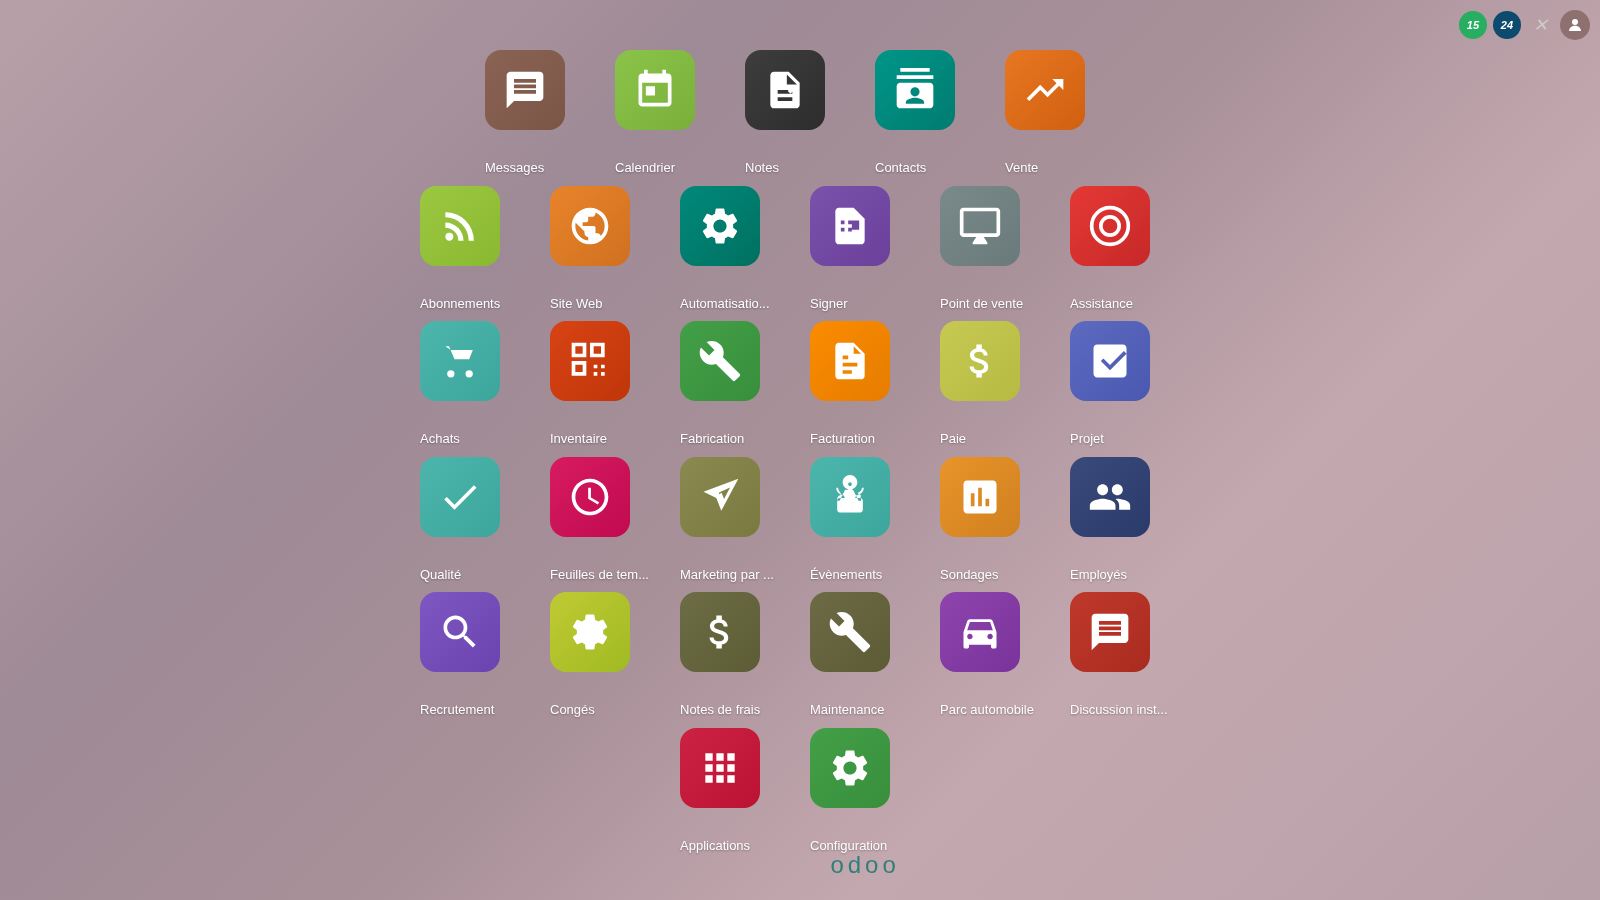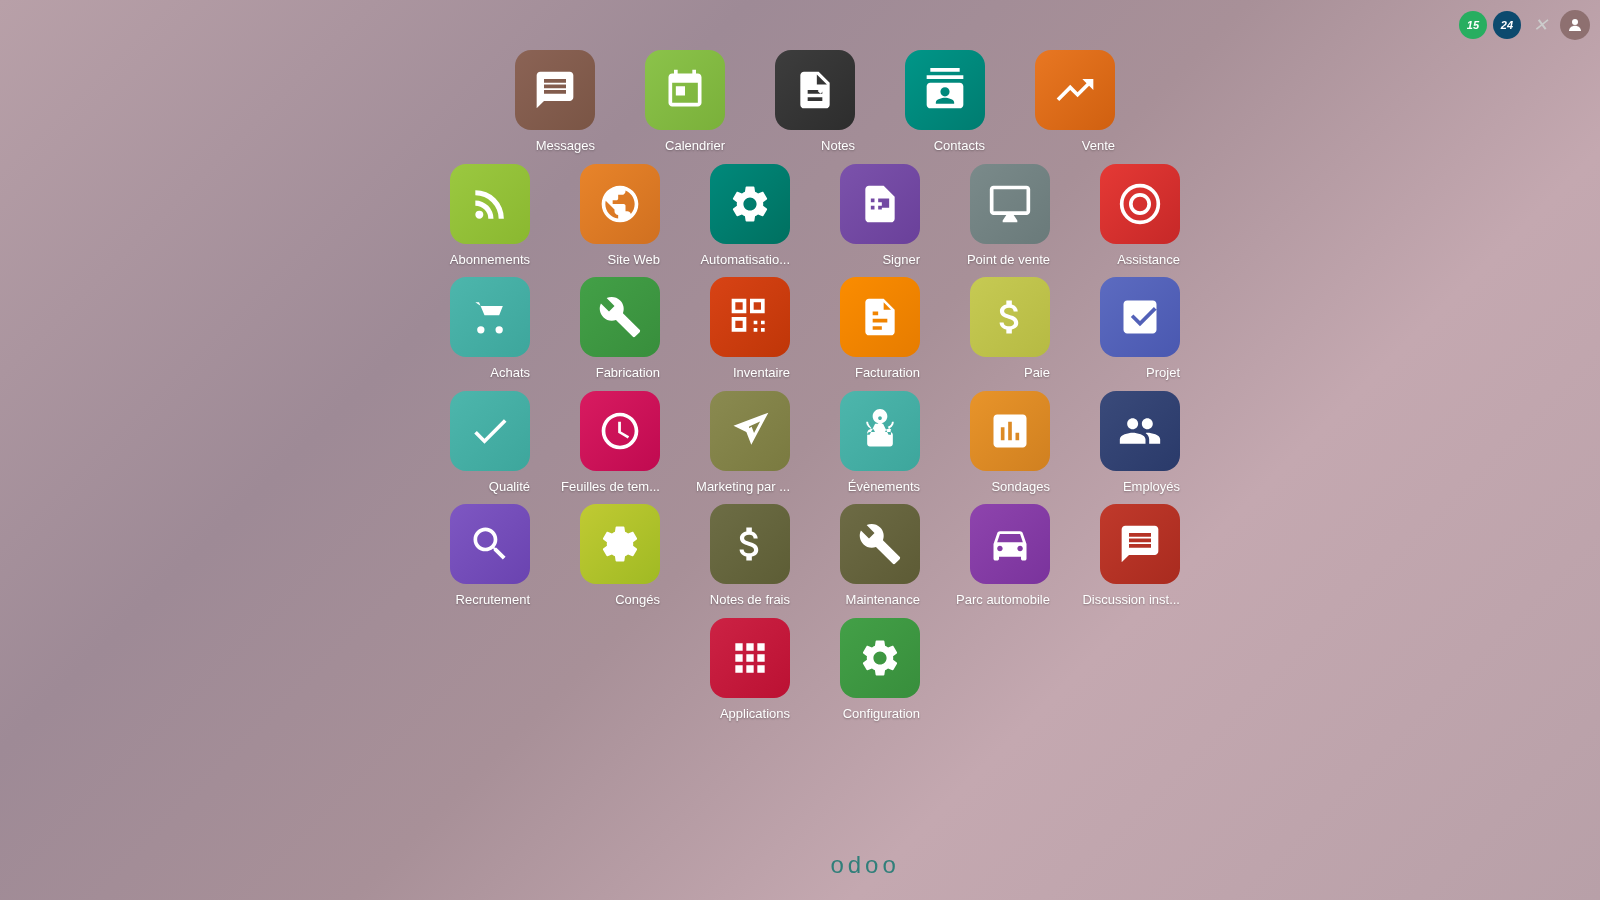--- a/index.html
+++ b/index.html
@@ -67,23 +67,24 @@
     .app-row {
       display: flex;
       flex-direction: row;
       justify-content: center;
       gap: 20px;
       margin-bottom: 10px;
     }
     .app-item {
       display: flex;
       flex-direction: column;
-      align-items: flex-end;
+      align-items: flex-start;
       width: 110px;
       cursor: pointer;
+      gap: 22px;
     }
     .app-icon {
       width: 80px;
       height: 80px;
       border-radius: 16px;
       display: flex;
       align-items: center;
       justify-content: center;
       margin-bottom: 8px;
       font-size: 32px;
@@ -269,34 +270,34 @@
     <div class="app-row">
       <div class="app-item">
         <div class="app-icon ic-teal3">
           <svg viewBox="0 0 24 24" fill="white">
             <path d="M4 4h2l3 7h8l2-5H7M7 17a2 2 0 1 0 0 4 2 2 0 0 0 0-4zm10 0a2 2 0 1 0 0 4 2 2 0 0 0 0-4z"></path>
           </svg>
         </div>
         <div class="app-label">Achats</div>
       </div>
       <div class="app-item">
+        <div class="app-icon ic-red2">
+          <svg viewBox="0 0 24 24" fill="white">
+            <path d="M2 2h8v8H2V2zm2 2v4h4V4H4zm8-2h8v8h-8V2zm2 2v4h4V4h-4zM2 12h8v8H2v-8zm2 2v4h4v-4H4zm10 0h2v2h-2v-2zm4 0h2v2h-2v-2zm-4 4h2v2h-2v-2zm4 0h2v2h-2v-2z"></path>
+          </svg>
+        </div>
+        <div class="app-label">Inventaire</div>
+      </div>
+      <div class="app-item">
         <div class="app-icon ic-dkgreen">
           <svg viewBox="0 0 24 24" fill="white">
             <path d="M22.7 19l-9.1-9.1c.9-2.3.4-5-1.5-6.9-2-2-5-2.4-7.4-1.3L9 6 6 9 1.6 4.7C.4 7.1.9 10.1 2.9 12.1c1.9 1.9 4.6 2.4 6.9 1.5l9.1 9.1c.4.4 1 .4 1.4 0l2.3-2.3c.5-.4.5-1.1.1-1.4z"></path>
           </svg>
         </div>
         <div class="app-label">Fabrication</div>
-      </div>
-      <div class="app-item">
-        <div class="app-icon ic-red2">
-          <svg viewBox="0 0 24 24" fill="white">
-            <path d="M2 2h8v8H2V2zm2 2v4h4V4H4zm8-2h8v8h-8V2zm2 2v4h4V4h-4zM2 12h8v8H2v-8zm2 2v4h4v-4H4zm10 0h2v2h-2v-2zm4 0h2v2h-2v-2zm-4 4h2v2h-2v-2zm4 0h2v2h-2v-2z"></path>
-          </svg>
-        </div>
-        <div class="app-label">Inventaire</div>
       </div>
       <div class="app-item">
         <div class="app-icon ic-orange3">
           <svg viewBox="0 0 24 24" fill="white">
             <path d="M14 2H6c-1.1 0-2 .9-2 2v16c0 1.1.9 2 2 2h12c1.1 0 2-.9 2-2V8l-6-6zm0 2l4 4h-4V4zM8 13h8v2H8v-2zm0 4h5v2H8v-2zm0-8h3v2H8V9z"></path>
           </svg>
         </div>
         <div class="app-label">Facturation</div>
       </div>
       <div class="app-item">

